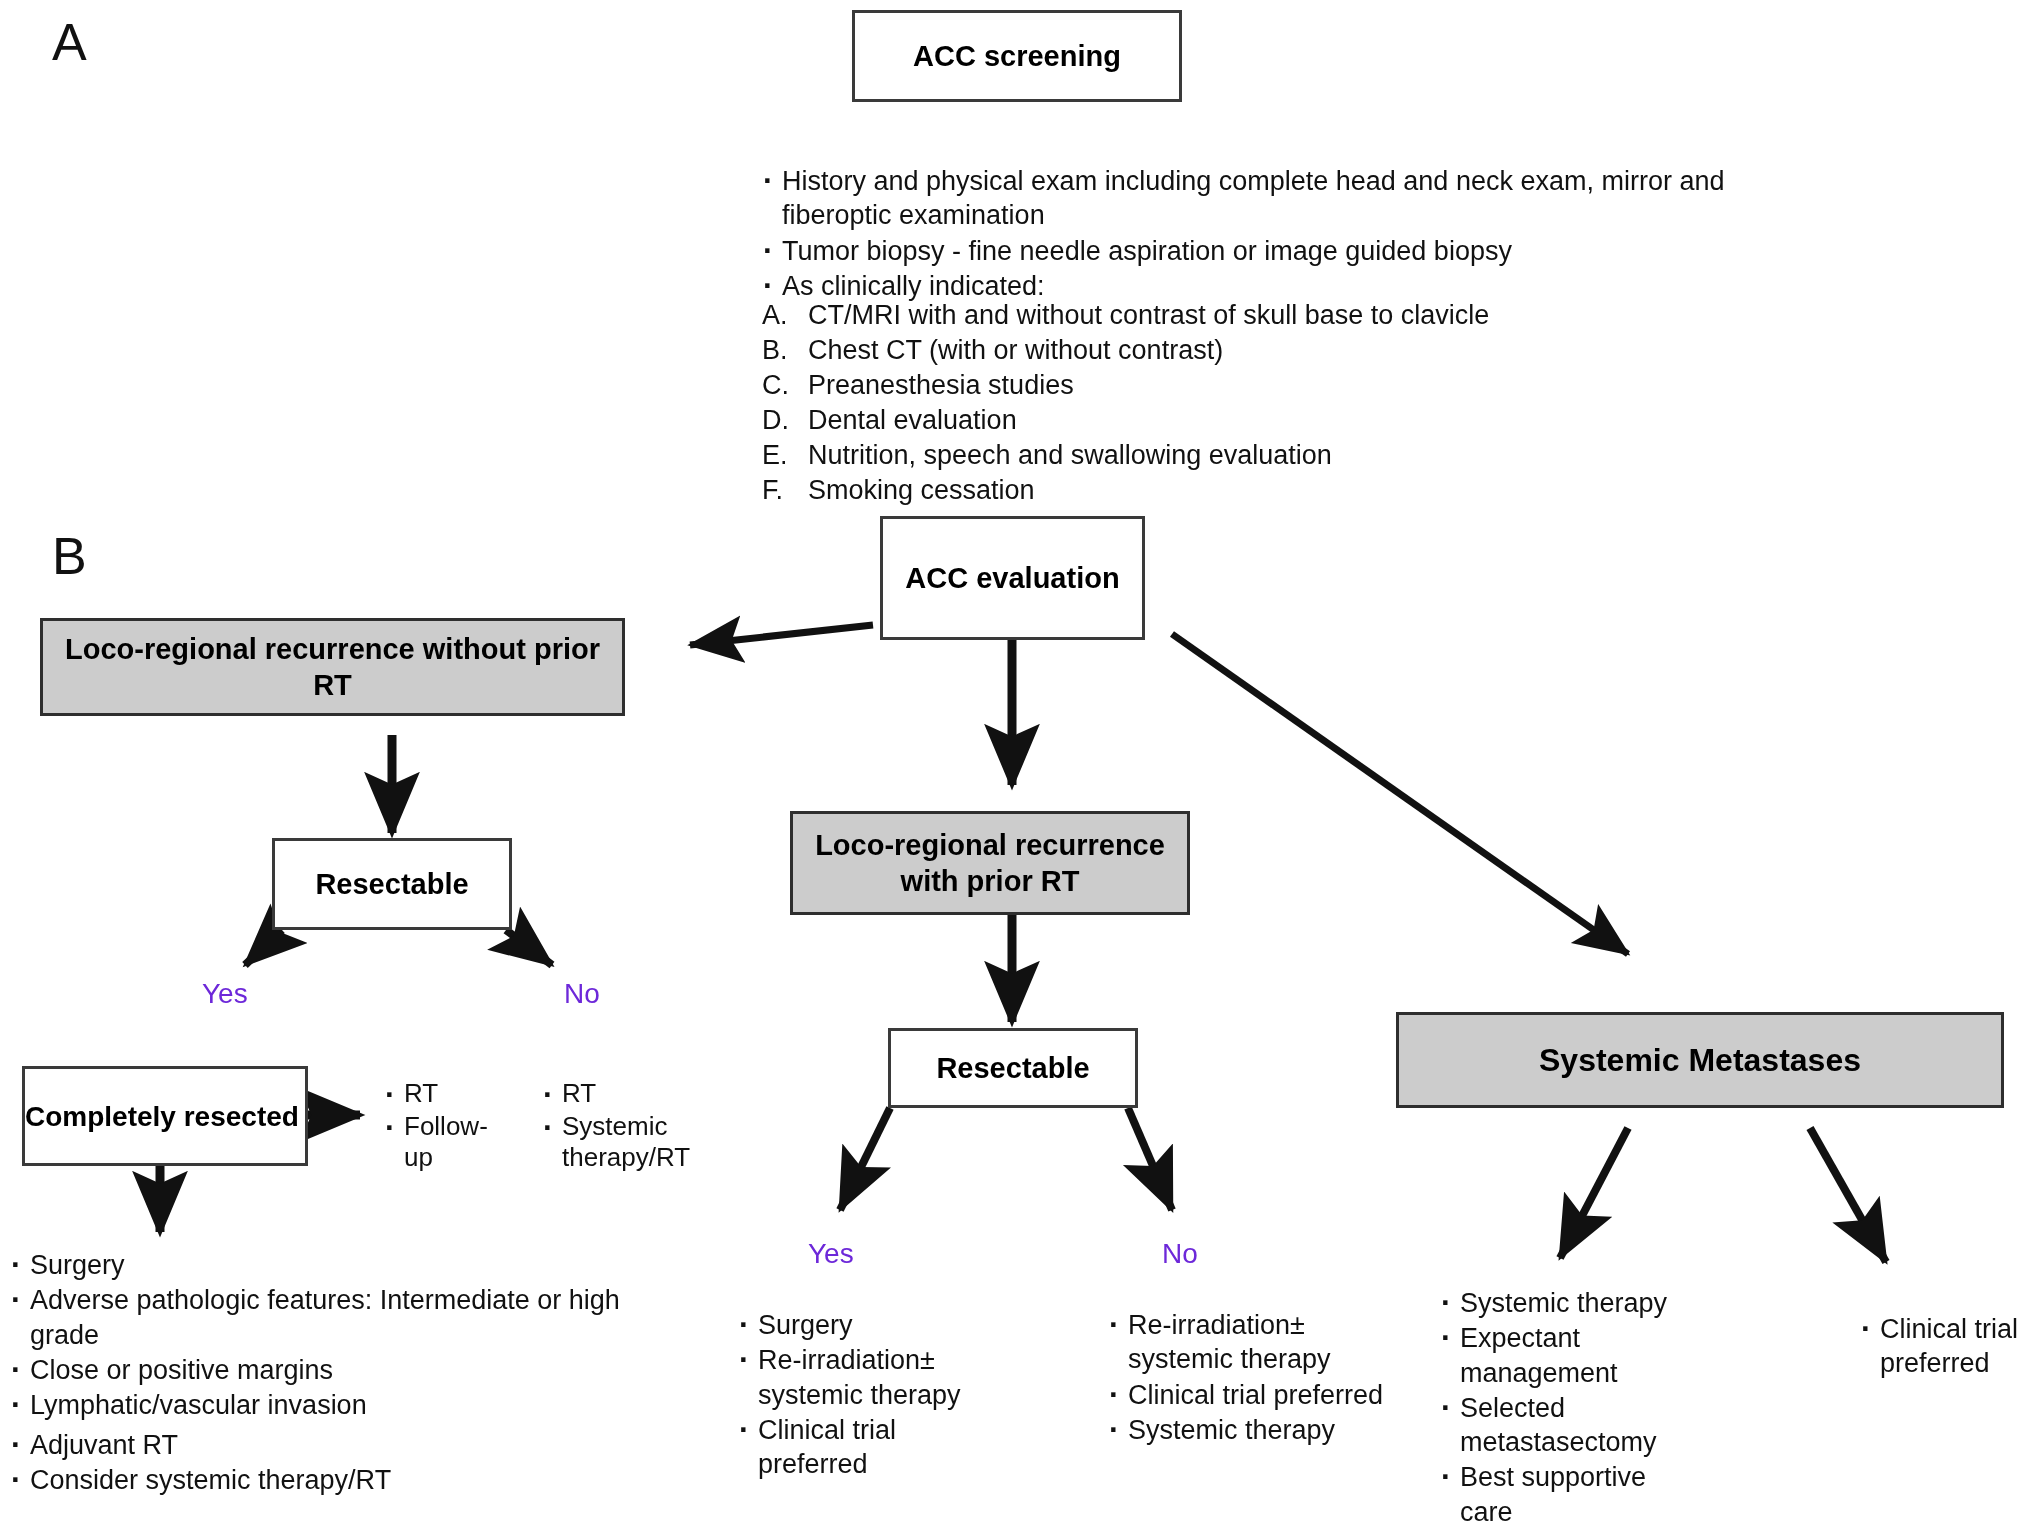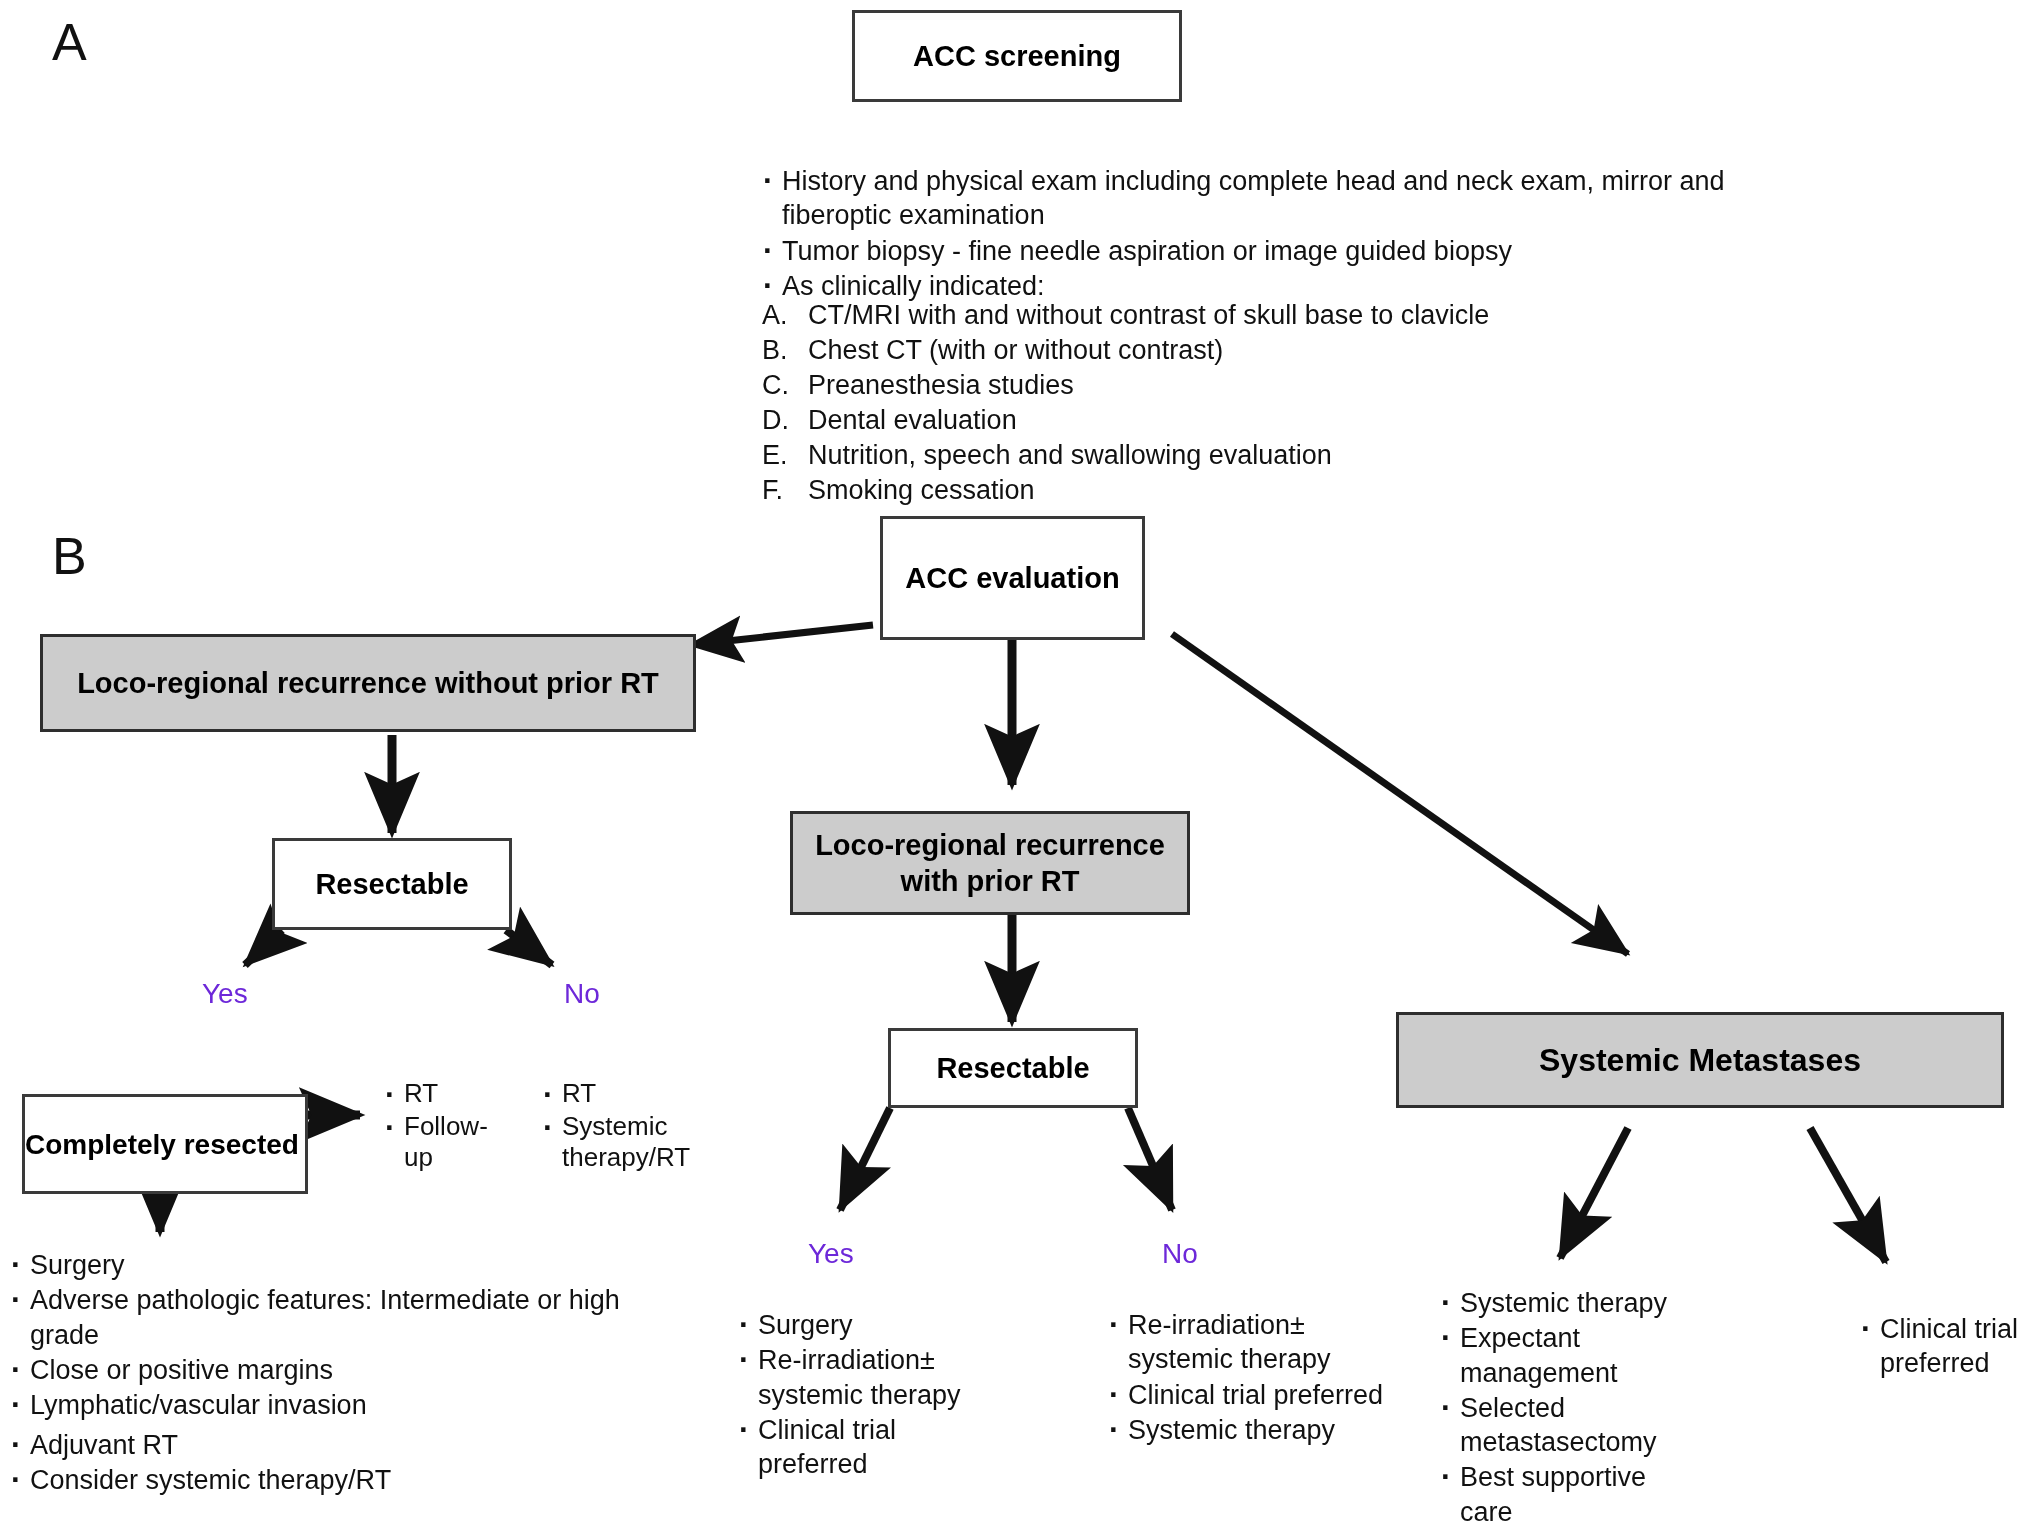--- a/index.html
+++ b/index.html
@@ -42,21 +42,20 @@
     line-height: 1.25;
     color: #000;
   }
   .box.gray {
     background: #cccccc;
     border: 3px solid #2e2e2e;
   }
   .box.left-align {
     justify-content: flex-start;
     text-align: center;
-    margin-top: 28px;
   }
   .label-yn {
     font-size: 28px;
     color: #6d28d9;
   }
 
   
   ul.blist {
     margin: 0;
     padding: 0;
@@ -185,21 +184,21 @@
       <span class="marker">F.</span>
       <span>Smoking cessation</span>
     </li>
   </ul>
 
   <div class="abs panel-letter" style="left:52px; top:530px;">B</div>
 
   <div class="abs box" style="left:880px; top:516px; width:265px; height:124px;">ACC
 evaluation</div>
 
-  <div class="abs box gray" style="left:40px; top:634px; width:656px; height:98px;">Loco-regional recurrence without prior
+  <div class="abs box gray" style="left:40px; top:618px; width:585px; height:98px;">Loco-regional recurrence without prior
 RT</div>
 
   <div class="abs box" style="left:272px; top:838px; width:240px; height:92px;">Resectable</div>
 
   <div class="abs label-yn" style="left:202px; top:978px;">Yes</div>
   <div class="abs label-yn" style="left:564px; top:978px;">No</div>
 
   <div class="abs box left-align" style="left:22px; top:1066px; width:286px; height:100px; font-size:28px;">Completely
 resected</div>
 

